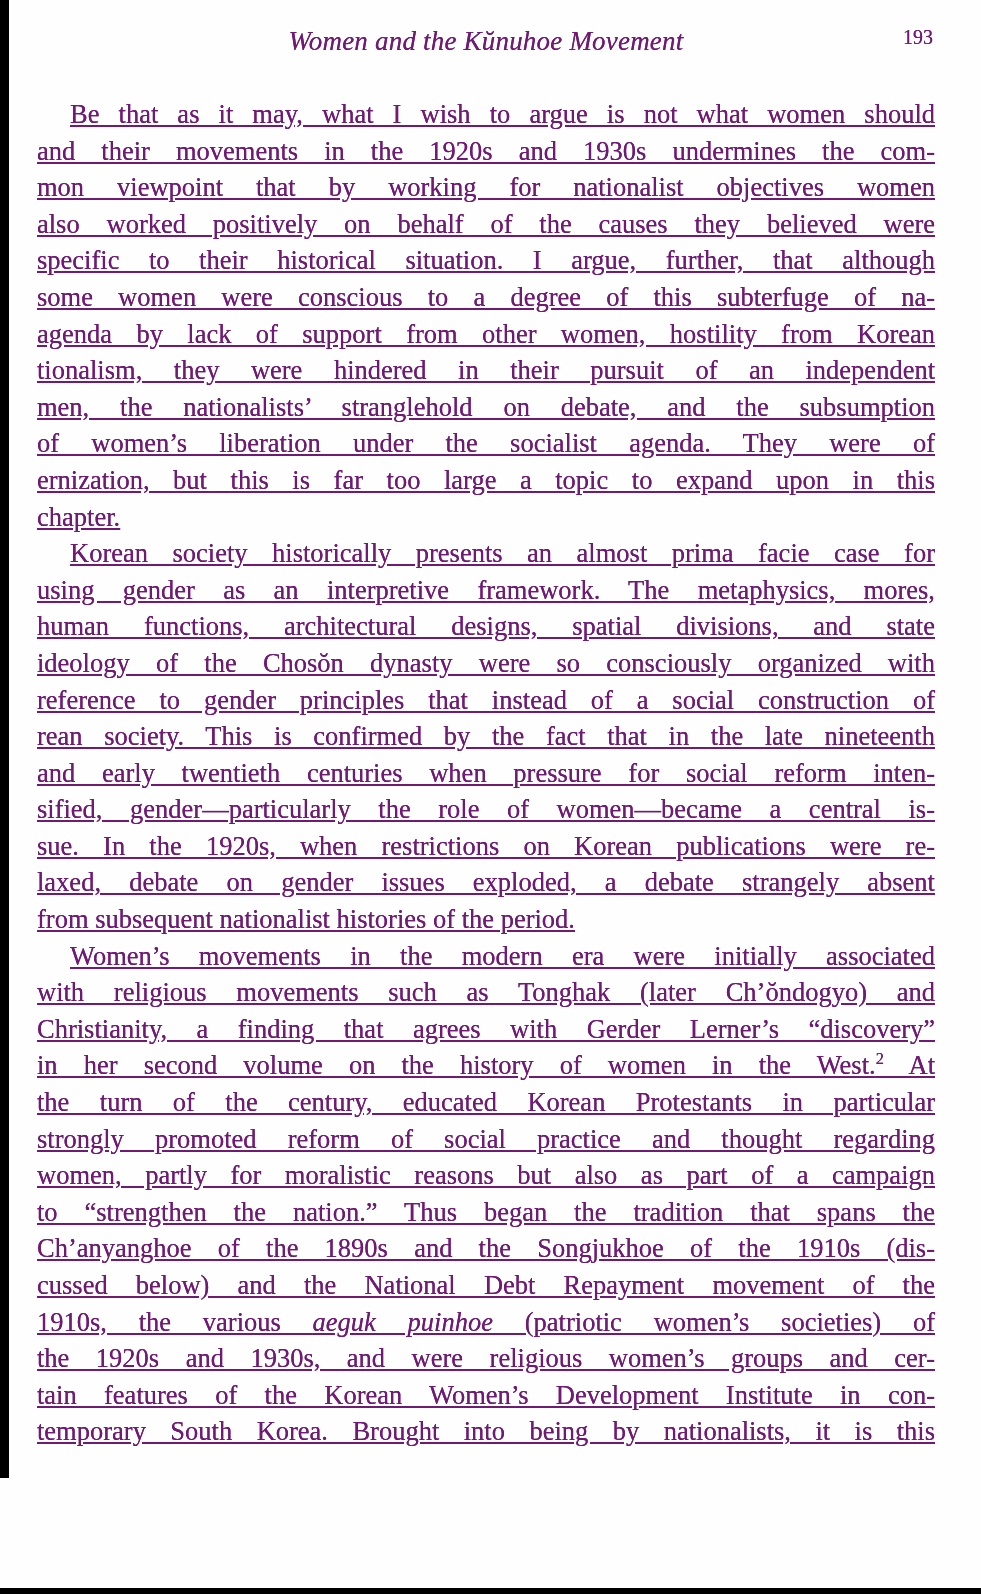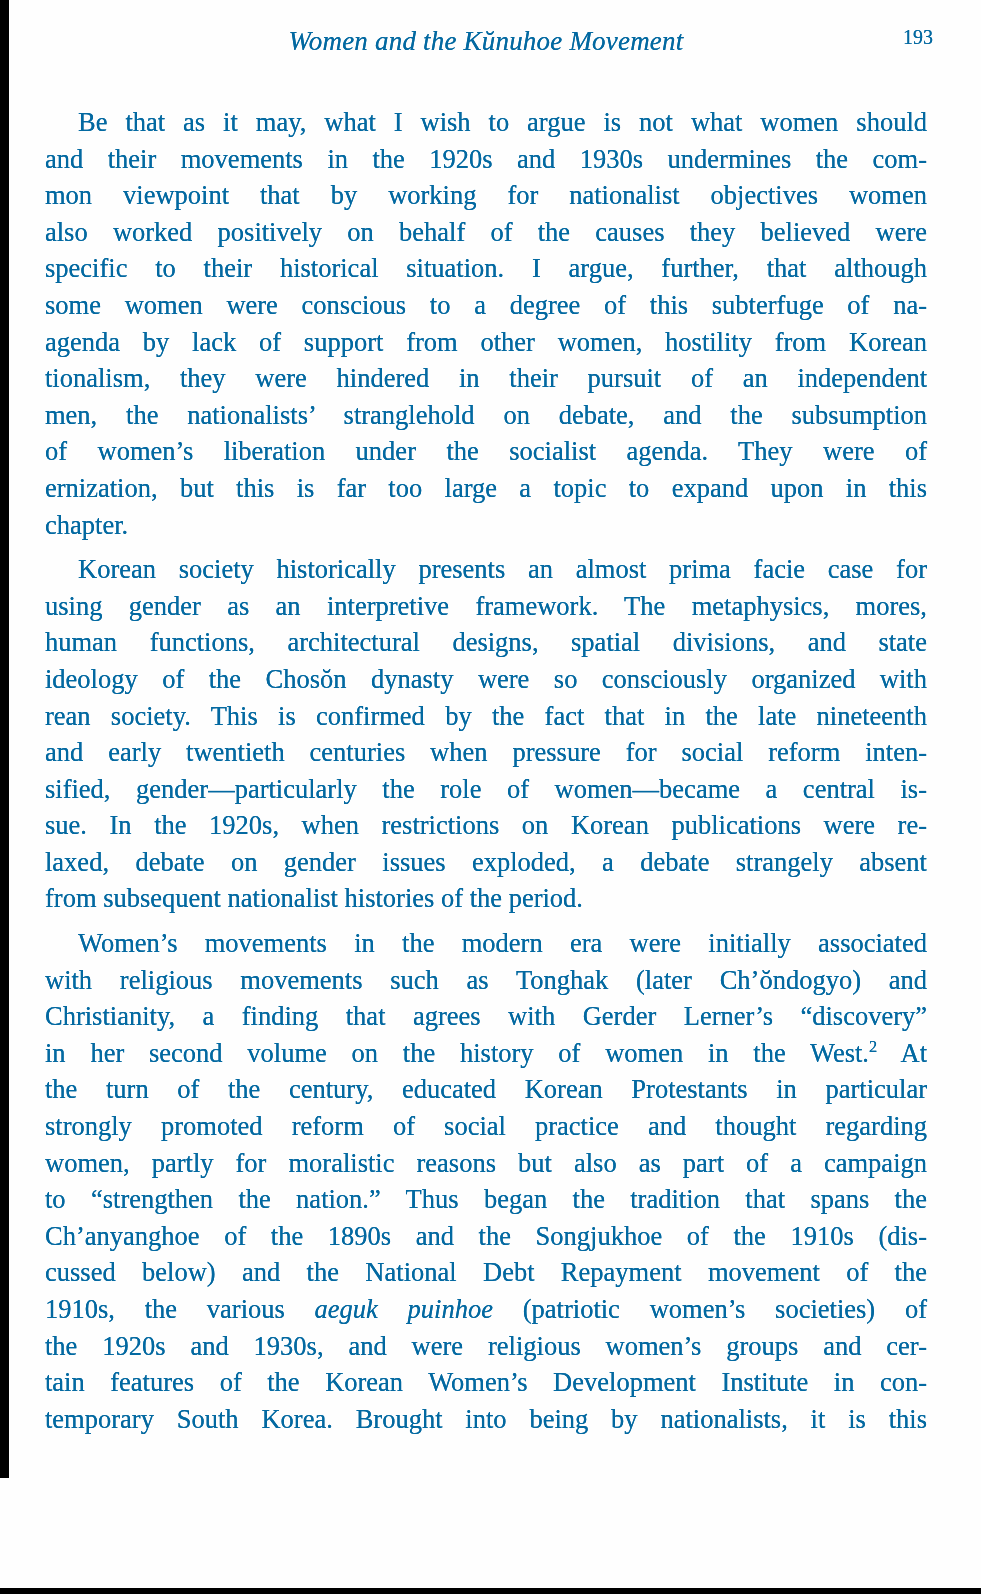--- a/index.html
+++ b/index.html
@@ -7,21 +7,21 @@
     padding: 0;
     background: #ffffff;
   }
   .page {
     position: relative;
     width: 981px;
     height: 1594px;
     background: #fefefe;
     overflow: hidden;
     font-family: "Liberation Serif", "DejaVu Serif", serif;
-    color: #0369a1;
+    color: #701a75;
   }
   
   .edge-left {
     position: absolute;
     left: 0; top: 0;
     width: 9px; height: 1478px;
     background: #000;
   }
   .edge-bottom {
     position: absolute;
@@ -50,21 +50,21 @@
     right: 2px; top: 0;
     font-size: 20px;
     text-shadow: 0 0 0.5px currentColor;
   }
   
   .body-text {
     position: absolute;
     left: 37px; top: 96px;
     width: 898px;
   }
-  .paragraph { margin: 8px; }
+  .paragraph { margin: 0; text-decoration: underline; }
   .line {
     font-size: 26.5px;
     line-height: 36.6px;
     text-align: justify;
     text-align-last: justify;
     -moz-text-align-last: justify;
     white-space: normal;
     text-shadow: 0 0 0.5px currentColor;
   }
   .line.last {
@@ -104,20 +104,21 @@
         <div class="line"><span>men, the nationalists’ stranglehold on debate, and the subsumption</span></div>
         <div class="line"><span>of women’s liberation under the socialist agenda. They were of</span></div>
         <div class="line"><span>ernization, but this is far too large a topic to expand upon in this</span></div>
         <div class="line last"><span>chapter.</span></div>
       </div>
     <div class="paragraph">
         <div class="line indent"><span>Korean society historically presents an almost prima facie case for</span></div>
         <div class="line"><span>using gender as an interpretive framework. The metaphysics, mores,</span></div>
         <div class="line"><span>human functions, architectural designs, spatial divisions, and state</span></div>
         <div class="line"><span>ideology of the Chosŏn dynasty were so consciously organized with</span></div>
+        <div class="line"><span>reference to gender principles that instead of a social construction of</span></div>
         <div class="line"><span>rean society. This is confirmed by the fact that in the late nineteenth</span></div>
         <div class="line"><span>and early twentieth centuries when pressure for social reform inten-</span></div>
         <div class="line"><span>sified, gender—particularly the role of women—became a central is-</span></div>
         <div class="line"><span>sue. In the 1920s, when restrictions on Korean publications were re-</span></div>
         <div class="line"><span>laxed, debate on gender issues exploded, a debate strangely absent</span></div>
         <div class="line last"><span>from subsequent nationalist histories of the period.</span></div>
       </div>
     <div class="paragraph">
         <div class="line indent"><span>Women’s movements in the modern era were initially associated</span></div>
         <div class="line"><span>with religious movements such as Tonghak (later Ch’ŏndogyo) and</span></div>

